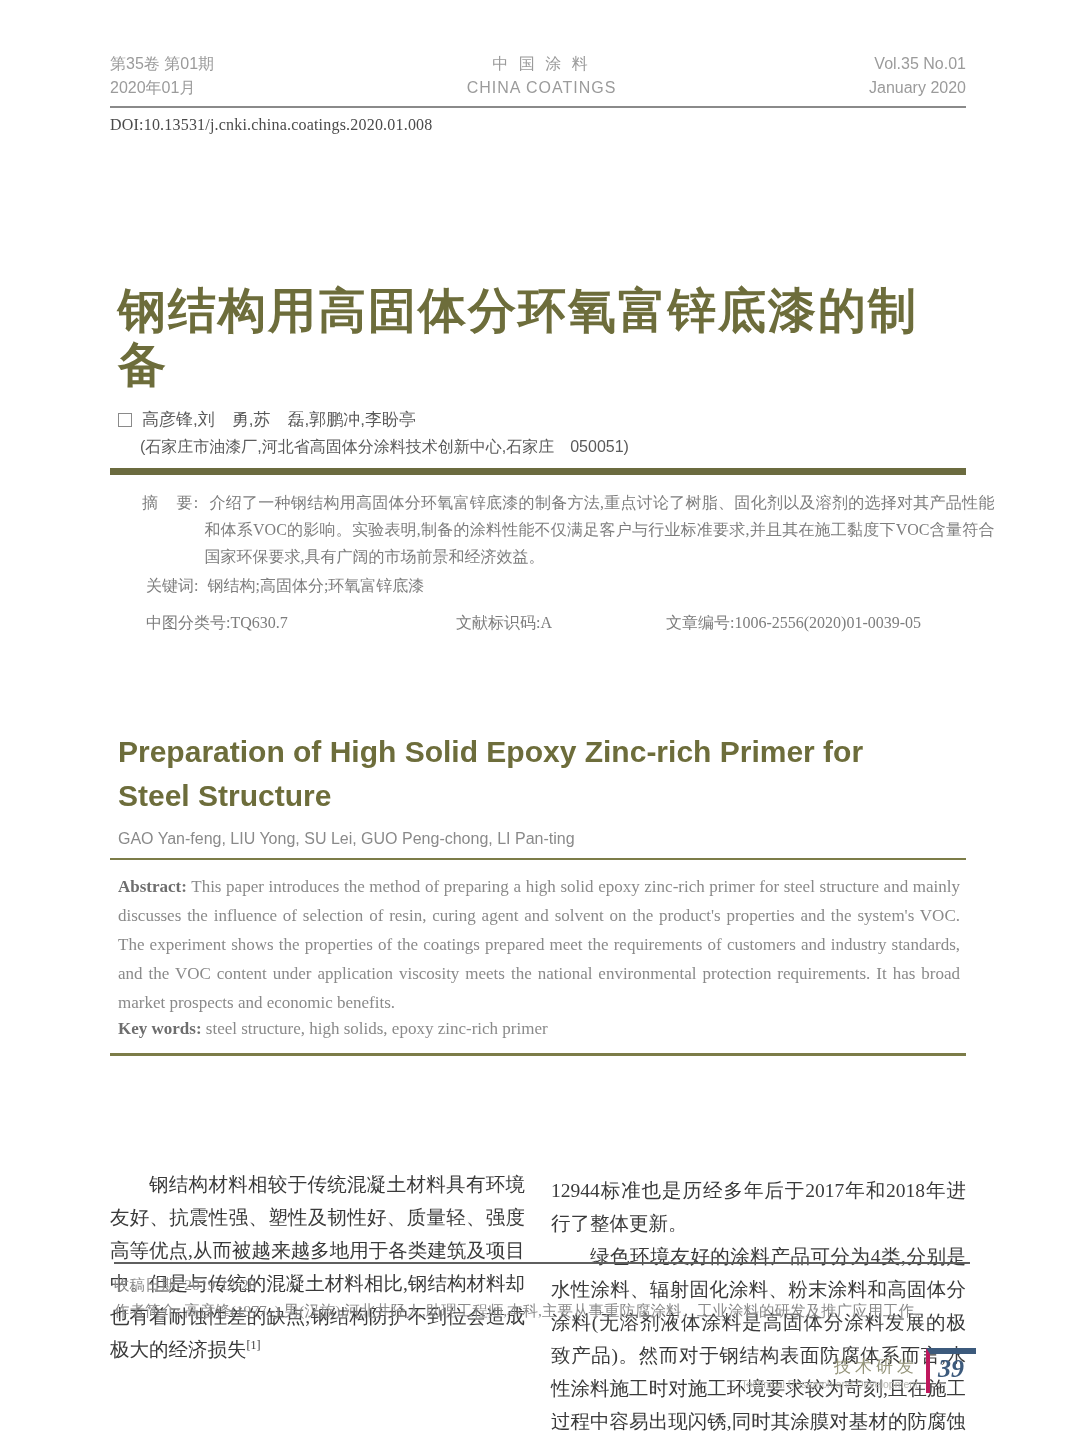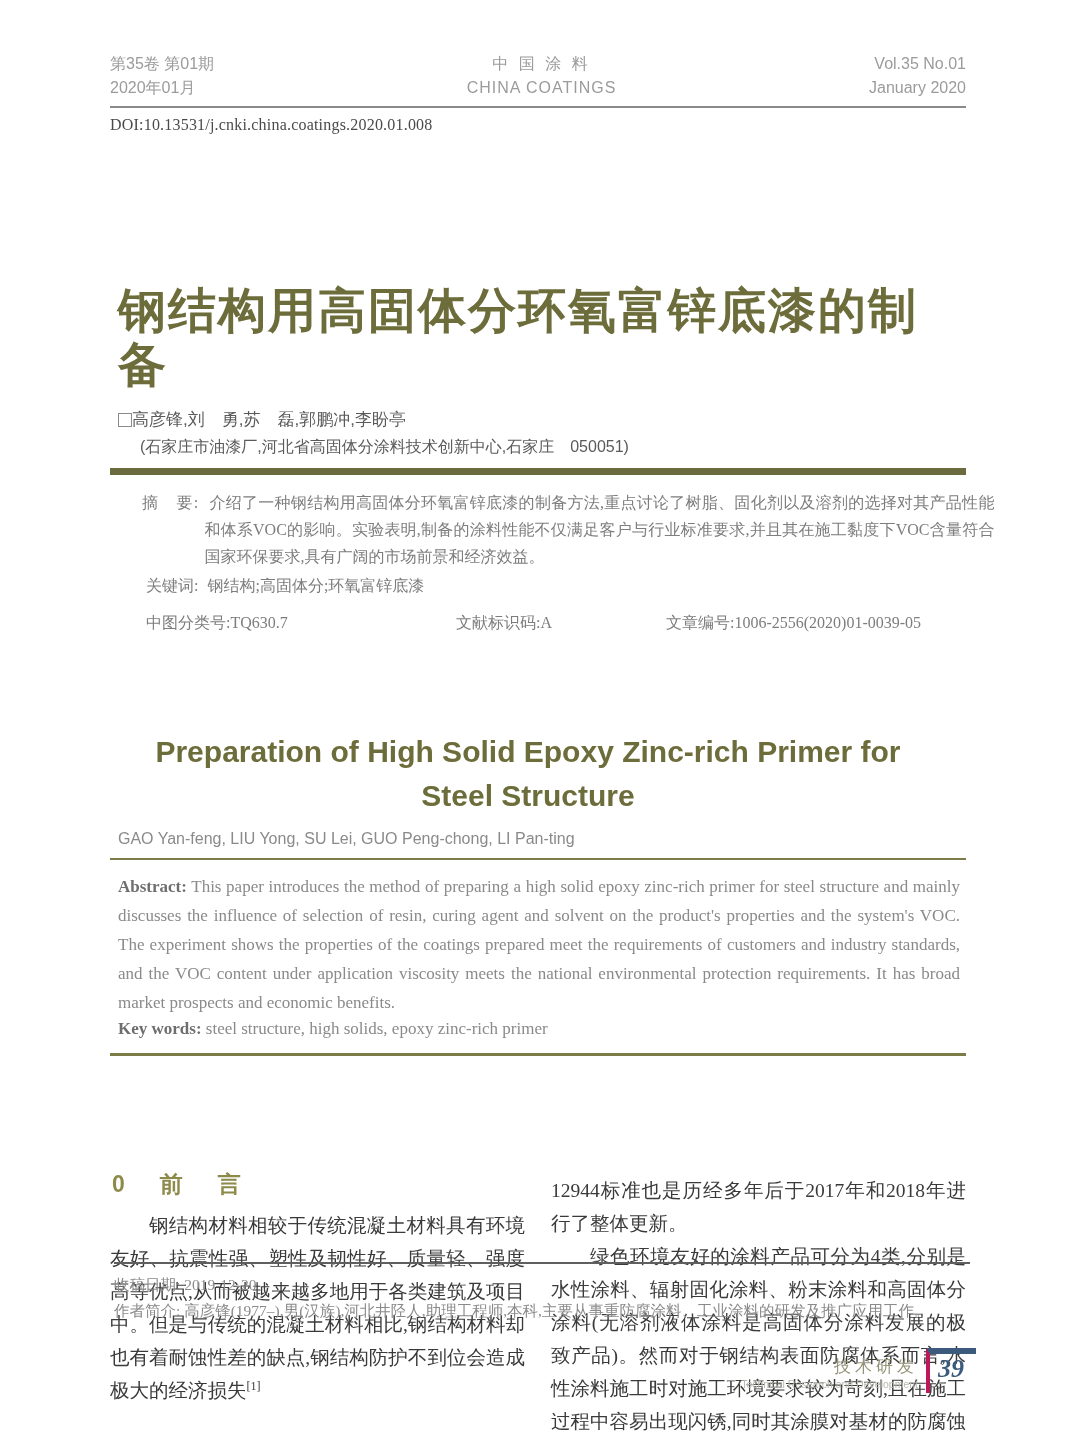--- a/index.html
+++ b/index.html
@@ -26,21 +26,21 @@
   .doi{margin-top:8px;font-size:16px;color:#4a4a4a;letter-spacing:.2px;}
 
   
   .title-cn{
     margin:150px 0 0 8px;
     font-family:"Liberation Sans","DejaVu Sans",sans-serif;
     font-weight:700;font-size:48px;line-height:54px;letter-spacing:2px;
     color:#6d6d3b;
   }
   .authors-cn{margin:16px 0 0 8px;font-size:17px;color:#5a5a5a;
-    font-family:"Liberation Sans","DejaVu Sans",sans-serif;display:flex;align-items:center;gap:0;}
+    font-family:"Liberation Sans","DejaVu Sans",sans-serif;display:flex;align-items:center;gap:10px;}
   .author-box{display:inline-block;width:12px;height:12px;border:1px solid #8a8a8a;background:#fff;}
   .affil-cn{margin:6px 0 0 30px;font-size:16px;color:#5a5a5a;
     font-family:"Liberation Sans","DejaVu Sans",sans-serif;}
   .olive-bar{height:7px;background:#6b6b3f;margin-top:10px;}
 
   
   .abs-cn{
     margin:14px 0 0 32px;width:790px;
     font-size:16px;line-height:27px;color:#7d7d7d;text-align:justify;
     padding-left:3.9em;text-indent:-3.9em;
@@ -49,21 +49,21 @@
   .kw-cn{margin:6px 0 0 36px;font-size:16px;color:#7d7d7d;}
   .kw-cn .lbl{margin-right:9px;}
   .clc-row{margin:16px 0 0 36px;font-size:16px;color:#7d7d7d;display:flex;}
   .clc-row .c1{width:310px;}
   .clc-row .c2{width:210px;}
 
   
   .title-en{
     margin:96px 0 0 8px;width:820px;
     font-family:"Liberation Sans","DejaVu Sans",sans-serif;
-    font-weight:700;font-size:30px;line-height:44px;color:#6d6d3b;letter-spacing:0px;text-align:center;
+    font-weight:700;font-size:30px;line-height:44px;color:#6d6d3b;letter-spacing:0px;
   }
   .authors-en{margin:12px 0 0 8px;font-size:16px;color:#8a8a8a;
     font-family:"Liberation Sans","DejaVu Sans",sans-serif;}
   .affil-en{margin:8px 0 0 8px;width:820px;font-style:italic;font-size:16.5px;
     line-height:28px;color:#8a8a8a;}
   .olive-line{height:2px;background:#7c7c48;margin-top:10px;}
   .abs-en{margin:12px 0 0 8px;width:842px;font-size:17px;line-height:29px;
     color:#8a8a8a;text-align:justify;}
   .abs-en .lbl{font-weight:700;color:#6e6e6e;}
   .kw-en{margin:2px 0 0 8px;font-size:17px;color:#8a8a8a;}
@@ -158,21 +158,20 @@
     </p>
     <p class="kw-en">
       <span class="lbl">Key words:</span>
       <span>steel structure, high solids, epoxy zinc-rich primer</span>
     </p>
 
     <div class="olive-line2"></div>
 
     <div class="columns">
       <div class="col col-left">
-        <div class="sec-heading">0　前　言</div>
         <p class="ind"><span>钢结构材料相较于传统混凝土材料具有环境友好、抗震性强、塑性及韧性好、质量轻、强度高等优点,从而被越来越多地用于各类建筑及项目中。但是与传统的混凝土材料相比,钢结构材料却也有着耐蚀性差的缺点,钢结构防护不到位会造成极大的经济损失</span><sup>[1]</sup></p>
       </div>
       <div class="col col-right">
         <p>12944标准也是历经多年后于2017年和2018年进行了整体更新。</p>
         <p class="ind">绿色环境友好的涂料产品可分为4类,分别是水性涂料、辐射固化涂料、粉末涂料和高固体分涂料(无溶剂液体涂料是高固体分涂料发展的极致产品)。然而对于钢结构表面防腐体系而言,水性涂料施工时对施工环境要求较为苛刻,且在施工过程中容易出现闪锈,同时其涂膜对基材的防腐蚀性有待进一步提高;</p>
       </div>
     </div>
 
   </div>
 

